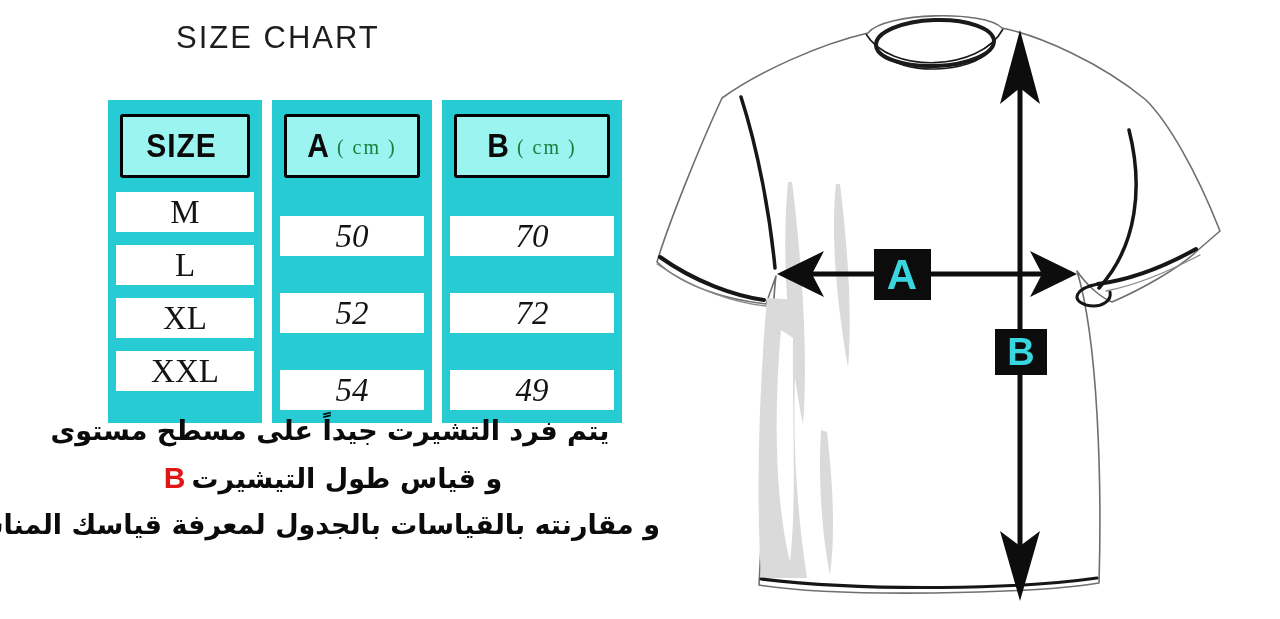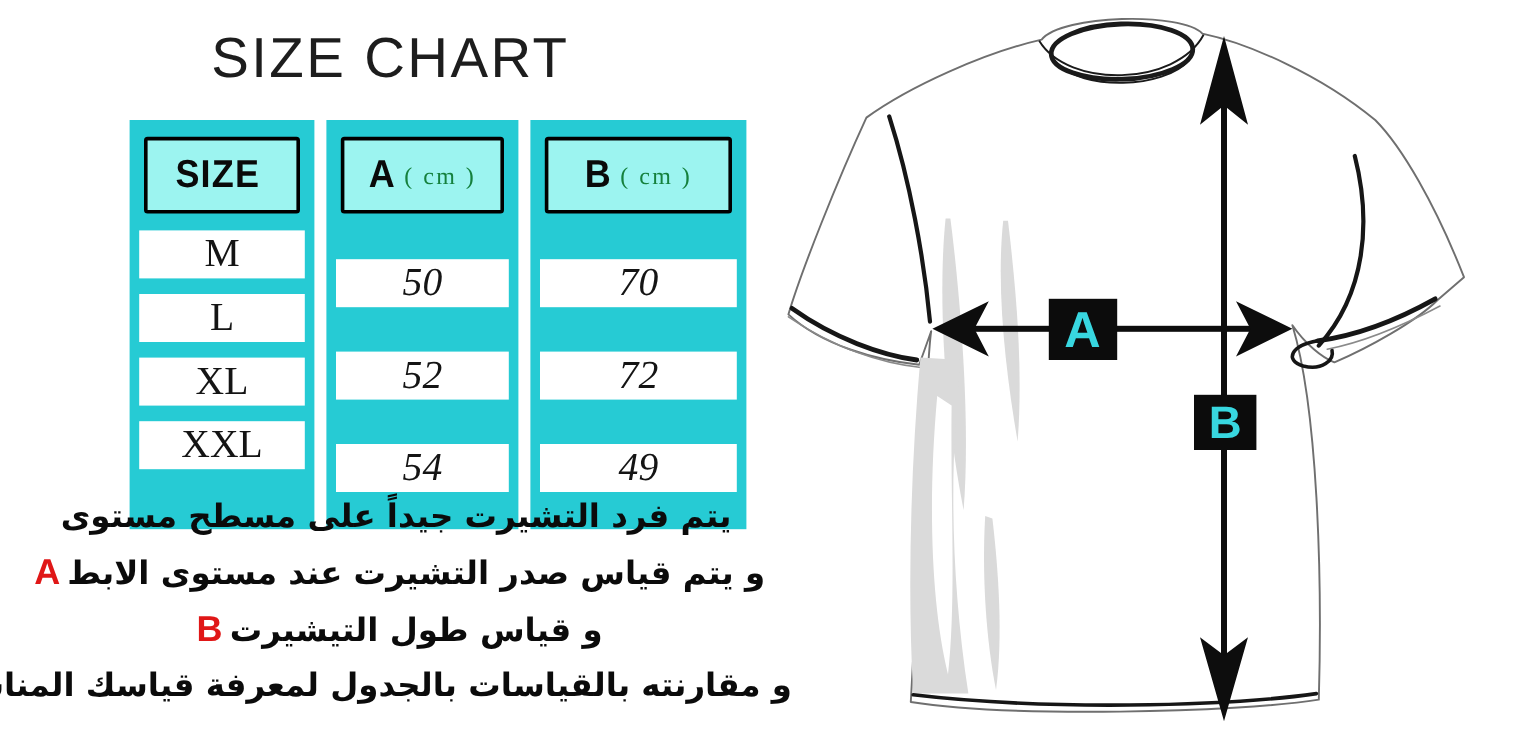--- a/index.html
+++ b/index.html
@@ -8,26 +8,26 @@
     --label-cyan:#38D7E0;
     --marker-red:#E01717;
     --ink:#111111;
   }
   *{margin:0;padding:0;box-sizing:border-box;}
   html,body{width:1280px;height:619px;background:#ffffff;overflow:hidden;
     font-family:"Liberation Sans",sans-serif;}
   .stage{position:relative;width:1280px;height:619px;background:#fff;}
 
   
-  .title{position:absolute;left:176px;top:20px;font-size:47px;font-weight:400;
+  .title{position:absolute;left:176px;top:20px;font-size:31px;font-weight:400;
     letter-spacing:2px;color:#1d1d1d;font-family:"Liberation Sans",sans-serif;}
 
   
   .size-table{position:absolute;left:108px;top:100px;width:514px;display:flex;gap:10px;}
-  .col{background:var(--table-teal);display:flex;flex-direction:column;padding-bottom:18px;}
+  .col{background:var(--table-teal);display:flex;flex-direction:column;padding-bottom:0;}
   .col-size{width:154px;}
   .col-a{width:160px;}
   .col-b{width:180px;}
   .hdr{height:92px;display:flex;align-items:center;justify-content:center;padding:0 12px;}
   .hdr-box{width:100%;height:64px;background:var(--header-fill);border:3px solid #000;
     border-radius:3px;display:flex;align-items:center;justify-content:center;gap:7px;}
   .hdr-label{font-weight:700;font-size:30px;color:#0a0a0a;letter-spacing:1px;
     transform:scaleY(1.08);}
   .hdr-unit{font-family:"Liberation Serif",serif;font-size:20px;color:#15803d;
     padding-top:3px;letter-spacing:2px;}
@@ -91,23 +91,20 @@
       <div class="cell num">72</div>
       <div class="cell num">49</div>
     </div>
   </div>
 
   <div class="instructions">
     <div class="line">
       <span>يتم فرد التشيرت جيداً على مسطح مستوى</span>
     </div>
     <div class="line">
-      <span>و يتم قياس صدر التشيرت عند مستوى الابط</span><span class="marker">A</span>
-    </div>
-    <div class="line">
       <span>و قياس طول التيشيرت</span><span class="marker">B</span>
     </div>
     <div class="line">
       <span>و مقارنته بالقياسات بالجدول لمعرفة قياسك المناسب</span>
     </div>
   </div>
 
   <svg class="diagram" viewBox="0 0 640 619" xmlns="http://www.w3.org/2000/svg">
 
     <path d="M 228 33

